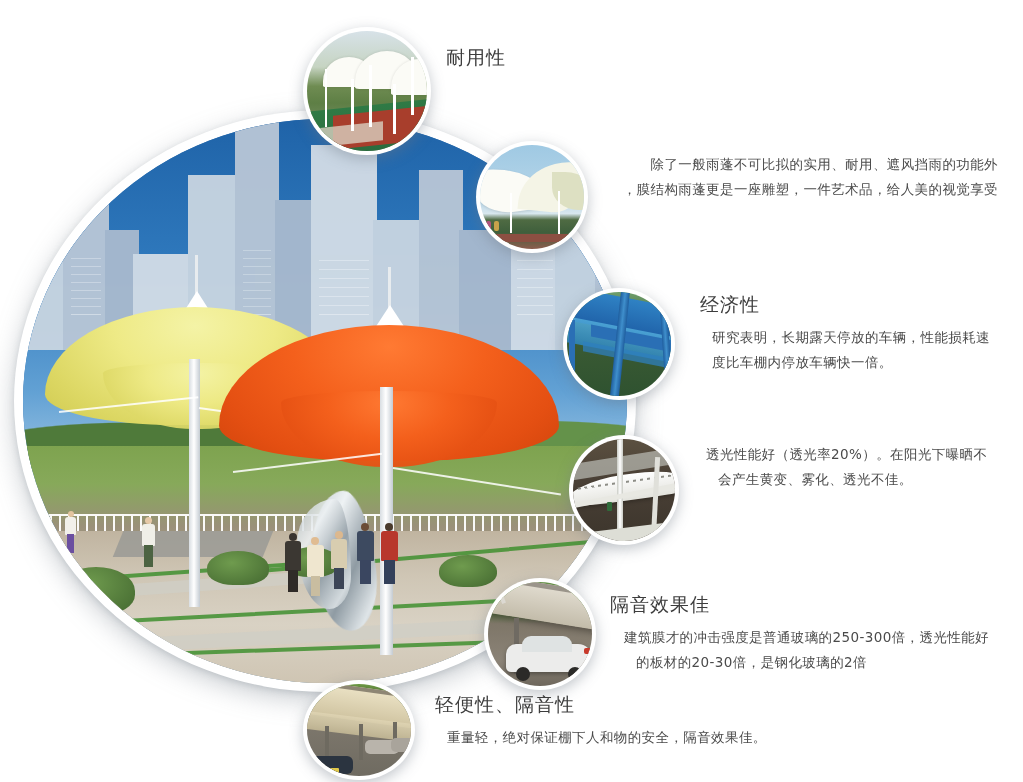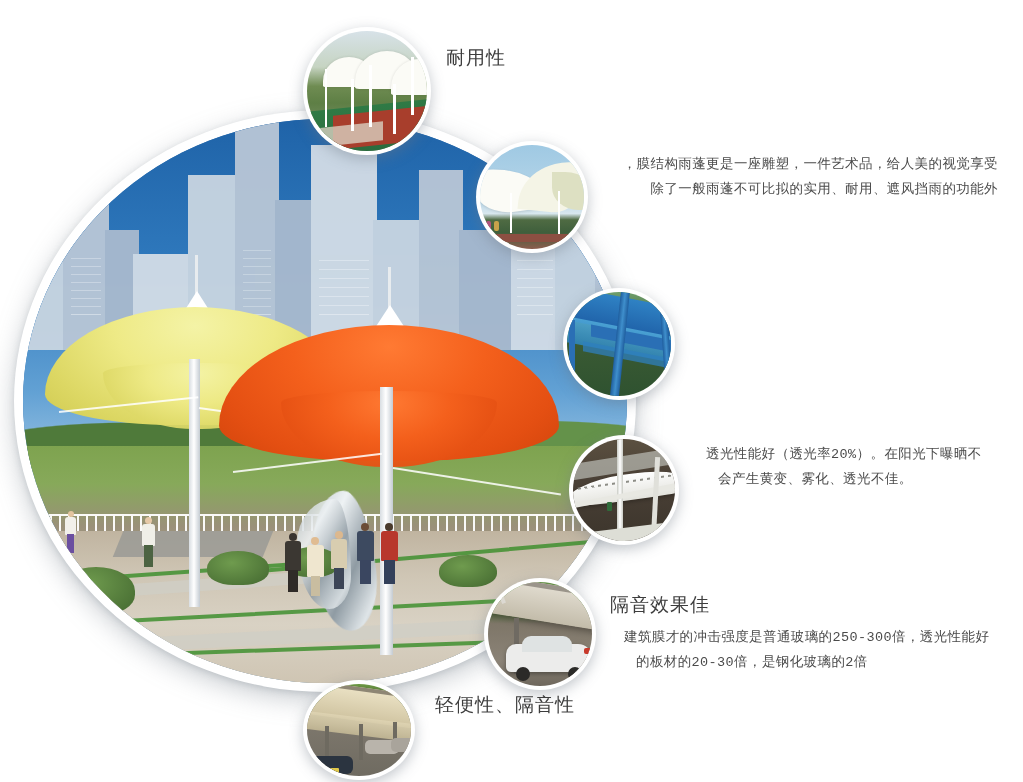--- a/index.html
+++ b/index.html
@@ -76,21 +76,21 @@
   .thumb{
     position:absolute;border-radius:50%;background:#fff;
     box-shadow:0 4px 14px rgba(110,120,130,.42);
     overflow:hidden;
   }
   .thumb .tinner{position:absolute;left:4px;top:4px;right:4px;bottom:4px;border-radius:50%;overflow:hidden;}
   .tsky{position:absolute;left:0;top:0;width:100%;height:100%;}
   .tsail{position:absolute;background:#fbfbf6;}
 
   
-  .tblock{position:absolute;font-family:Liberation Mono, monospace;}
+  .tblock{position:absolute;}
   .t-title{
     font-size:19px;color:#3d3d3d;letter-spacing:1px;margin-bottom:7px;
     font-weight:400;
   }
   .t-line{
     font-size:13.5px;color:#4a4a4a;line-height:25px;letter-spacing:.4px;white-space:nowrap;
   }
   .ta-left .t-title,.ta-left .t-line{text-align:left;}
   .ta-right{text-align:right;}
   .ta-right .t-title{text-align:left;}
@@ -296,33 +296,39 @@
       <div style="position:absolute;left:2px;top:72px;width:44px;height:18px;background:#2b3440;border-radius:6px;"></div>
       <div style="position:absolute;left:22px;top:84px;width:10px;height:5px;background:#e0c84a;border-radius:1px;"></div>
     </div>
   </div>
 
   <div class="tblock ta-right" style="left:446px;top:45px;width:534px;">
     <div class="t-title">耐用性</div>
   </div>
 
   <div class="tblock ta-right" style="left:608px;top:152px;width:390px;">
+    <div class="t-line">除了一般雨蓬不可比拟的实用、耐用、遮风挡雨的功能外</div>
     <div class="t-line">，膜结构雨蓬更是一座雕塑，一件艺术品，给人美的视觉享受</div>
-    <div class="t-line">除了一般雨蓬不可比拟的实用、耐用、遮风挡雨的功能外</div>
-  </div>
-
+  </div>
+
+  <div class="tblock ta-left" style="left:700px;top:292px;width:300px;">
+    <div class="t-title">经济性</div>
+    <div class="t-line" style="padding-left:12px;">研究表明，长期露天停放的车辆，性能损耗速</div>
+    <div class="t-line" style="padding-left:12px;">度比车棚内停放车辆快一倍。</div>
+  </div>
 
   <div class="tblock ta-left" style="left:700px;top:442px;width:310px;">
     <div class="t-line" style="padding-left:6px;">透光性能好（透光率20%）。在阳光下曝晒不</div>
     <div class="t-line" style="padding-left:18px;">会产生黄变、雾化、透光不佳。</div>
   </div>
 
   <div class="tblock ta-left" style="left:610px;top:592px;width:390px;">
     <div class="t-title">隔音效果佳</div>
     <div class="t-line" style="padding-left:14px;">建筑膜才的冲击强度是普通玻璃的250-300倍，透光性能好</div>
     <div class="t-line" style="padding-left:26px;">的板材的20-30倍，是钢化玻璃的2倍</div>
   </div>
 
   <div class="tblock ta-left" style="left:435px;top:692px;width:400px;">
     <div class="t-title">轻便性、隔音性</div>
+    <div class="t-line" style="padding-left:12px;">重量轻，绝对保证棚下人和物的安全，隔音效果佳。</div>
   </div>
 
 </div>
 
 </body></html>

